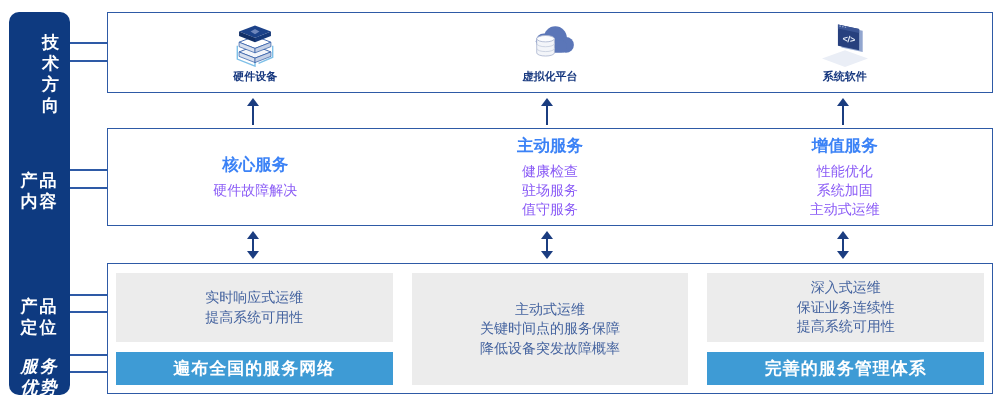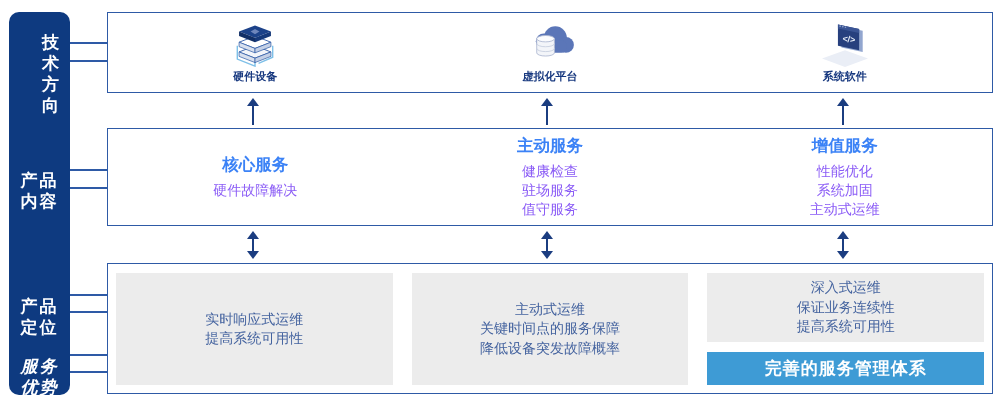--- a/index.html
+++ b/index.html
@@ -186,20 +186,21 @@
       <div class="shaft"></div>
       <div class="head-down"></div>
     </div>
 
   <div class="box box-pos">
     <div class="pos-col">
       <div class="gray-panel">
         <div>实时响应式运维</div>
         <div>提高系统可用性</div>
       </div>
+      <div class="blue-bar">遍布全国的服务网络</div>
     </div>
     <div class="pos-col">
       <div class="gray-panel">
         <div>主动式运维</div>
         <div>关键时间点的服务保障</div>
         <div>降低设备突发故障概率</div>
       </div>
     </div>
     <div class="pos-col">
       <div class="gray-panel">

